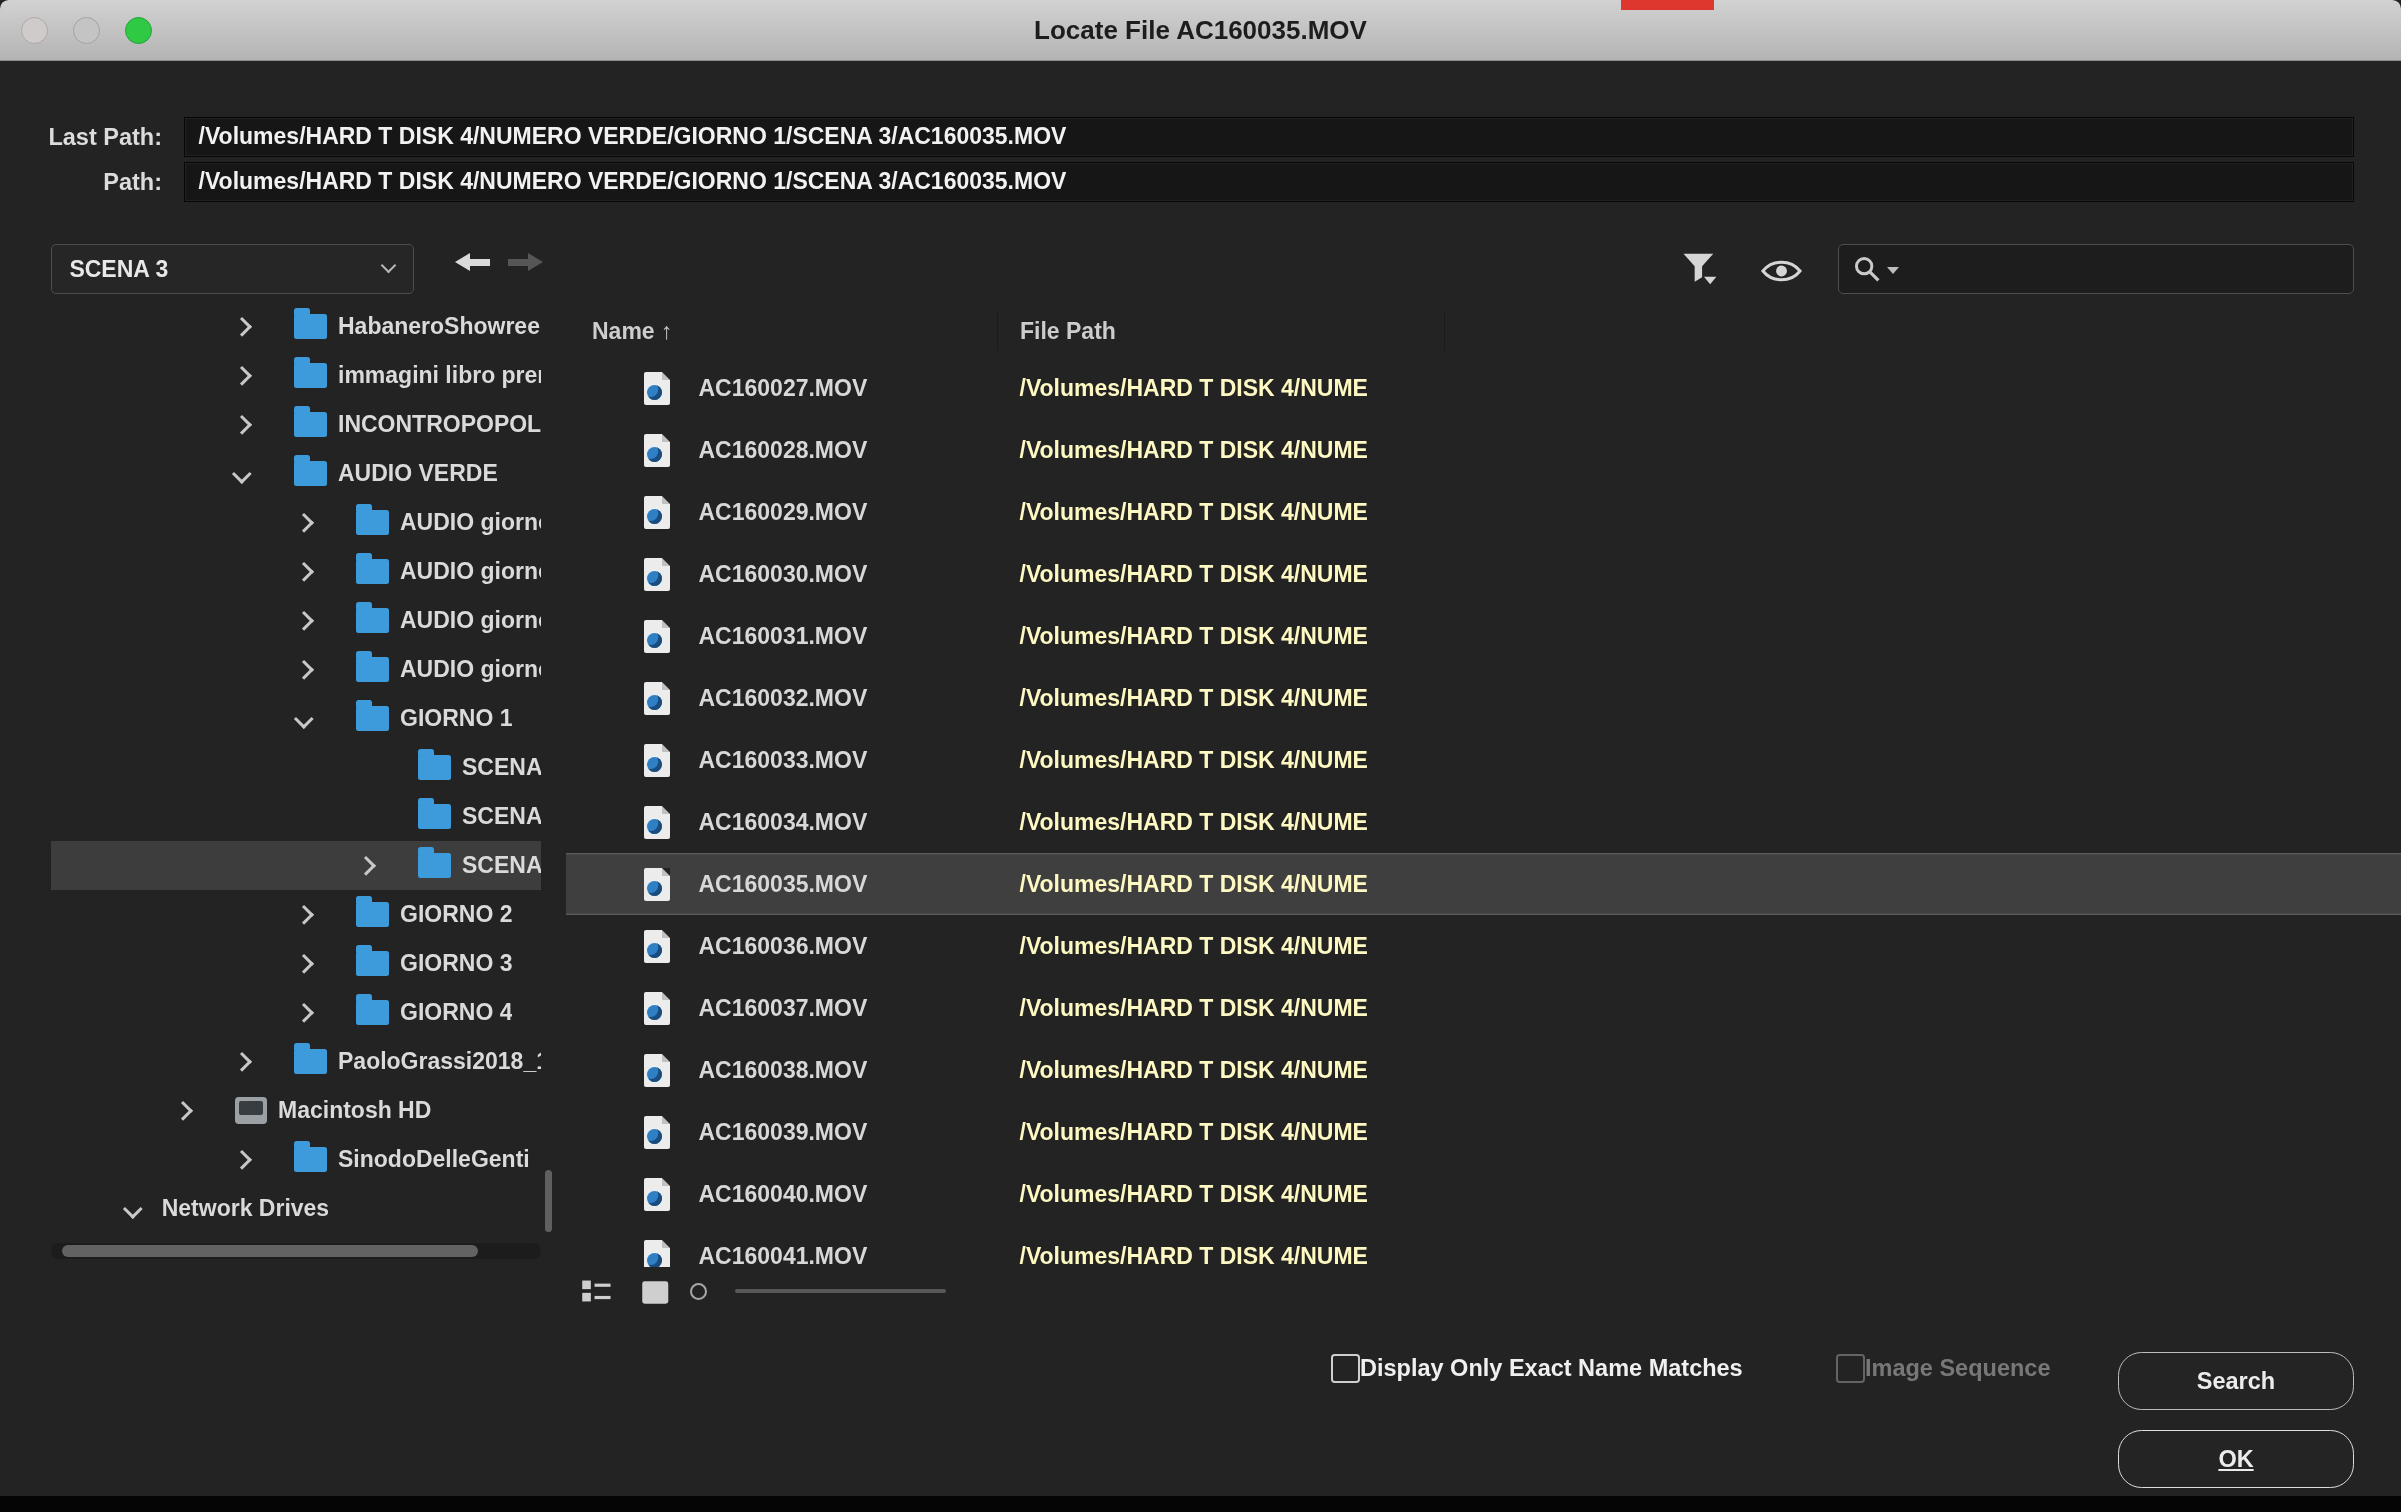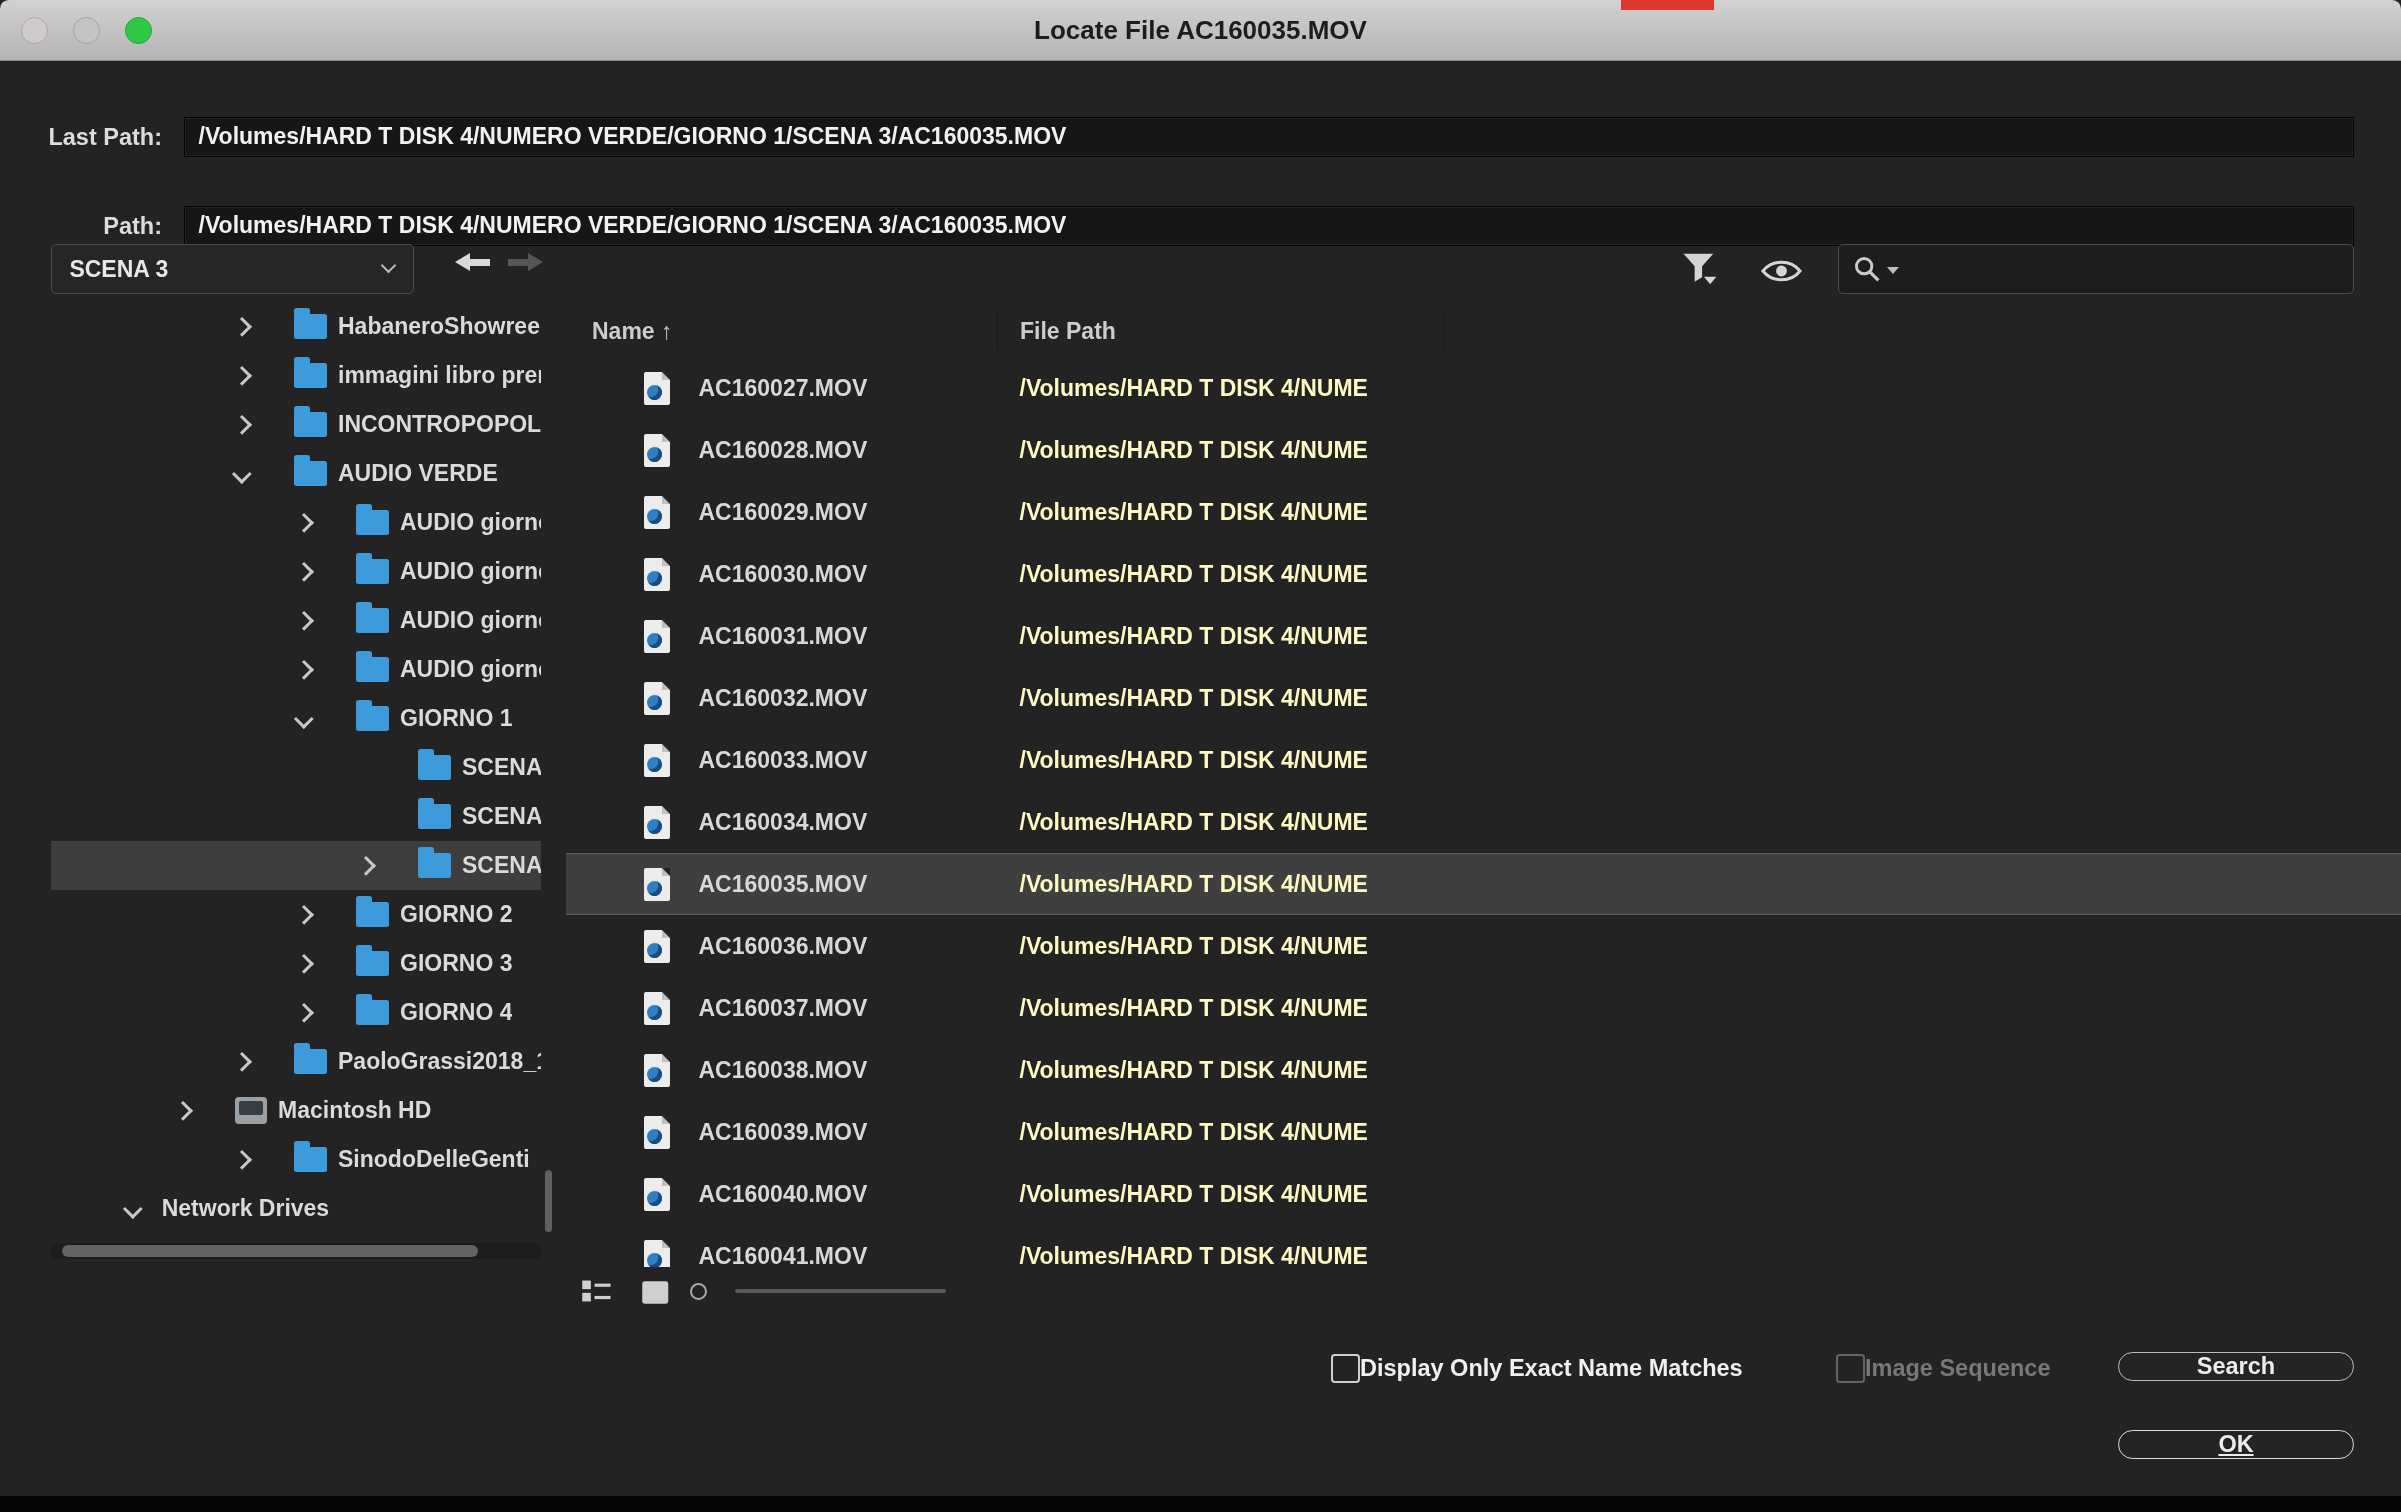--- a/index.html
+++ b/index.html
@@ -15,21 +15,21 @@
     text-align:center; font-size:26px; font-weight:700; color:#1d1d1d; }
   .traffic { position:absolute; left:21px; top:16.7px; display:flex; gap:25px; }
   .tl { width:27px; height:27px; border-radius:50%; display:inline-block; }
   .tl.close { background:#cfcbcb; border:1.2px solid #aFA8a8; }
   .tl.min   { background:#c4c4c4; border:1.2px solid #a2a2a2; }
   .tl.zoom  { background:#2fc944; border:1.2px solid #23a335; }
   .red-sliver { position:absolute; left:1621px; top:0; width:93px; height:10px; background:#de382e; }
 
   
   .path-row { position:absolute; left:0; width:100%; height:40px; }
-  .path-row.r1 { top:117px; } .path-row.r2 { top:162px;margin-top:44px; }
+  .path-row.r1 { top:117px; } .path-row.r2 { top:162px; }
   .path-label { position:absolute; left:0; top:0; width:162px; height:40px; line-height:40px;
     text-align:right; font-size:23.5px; font-weight:700; color:#dcdcdc; }
   .path-input { position:absolute; left:184px; top:0; width:2170px; height:40px;
     background:#161616; border:1.2px solid #060606; box-shadow:inset 0 0 0 0.6px #2c2c2c;
     line-height:37px; padding-left:13.6px; font-size:23px; font-weight:700; color:#f2f2f2;
     white-space:nowrap; overflow:hidden; }
 
   
   .dropdown { position:absolute; left:51px; top:244px; width:363px; height:50px;
     background:#262626; border:1.2px solid #4e4e4e; border-radius:5px; }
@@ -109,21 +109,21 @@
     border:2.5px solid #a8a8a8; border-radius:50%; background:transparent; }
   .slider-track { position:absolute; left:735px; top:1289px; width:211px; height:3.7px;
     background:#585858; border-radius:1.9px; }
   .check-row { position:absolute; display:flex; align-items:center; gap:0; height:37px; }
   .check-row.exact { left:1331px; top:1350px; }
   .check-row.imgseq { left:1836px; top:1350px; }
   .checkbox { flex:none; width:29px; height:29px; border:2.5px solid #cfcfcf; border-radius:3.7px; background:transparent; }
   .checkbox.disabled { border-color:#646464; }
   .check-label { font-size:23.5px; font-weight:700; color:#f0f0f0; white-space:nowrap; }
   .check-label.disabled { color:#787878; }
-  .btn { position:absolute; height:29px; background:#242424; border:1.9px solid #bdbdbd;
+  .btn { position:absolute; height:58px; background:#242424; border:1.9px solid #bdbdbd;
     border-radius:23.5px; font-size:23.5px; font-weight:700; color:#ececec;
     display:flex; align-items:center; justify-content:center; }
   .btn.search { left:2118px; top:1352px; width:236px; }
   .btn.cancel { left:1849px; top:1506px; width:239px; }
   .btn.ok     { left:2118px; top:1430px; width:236px; border-color:#dedede;text-decoration:underline; }
   .bottom-strip { position:absolute; left:0; top:1496px; width:100%; height:16.7px; background:#050505; }
 </style>
 </head>
 <body>
 

